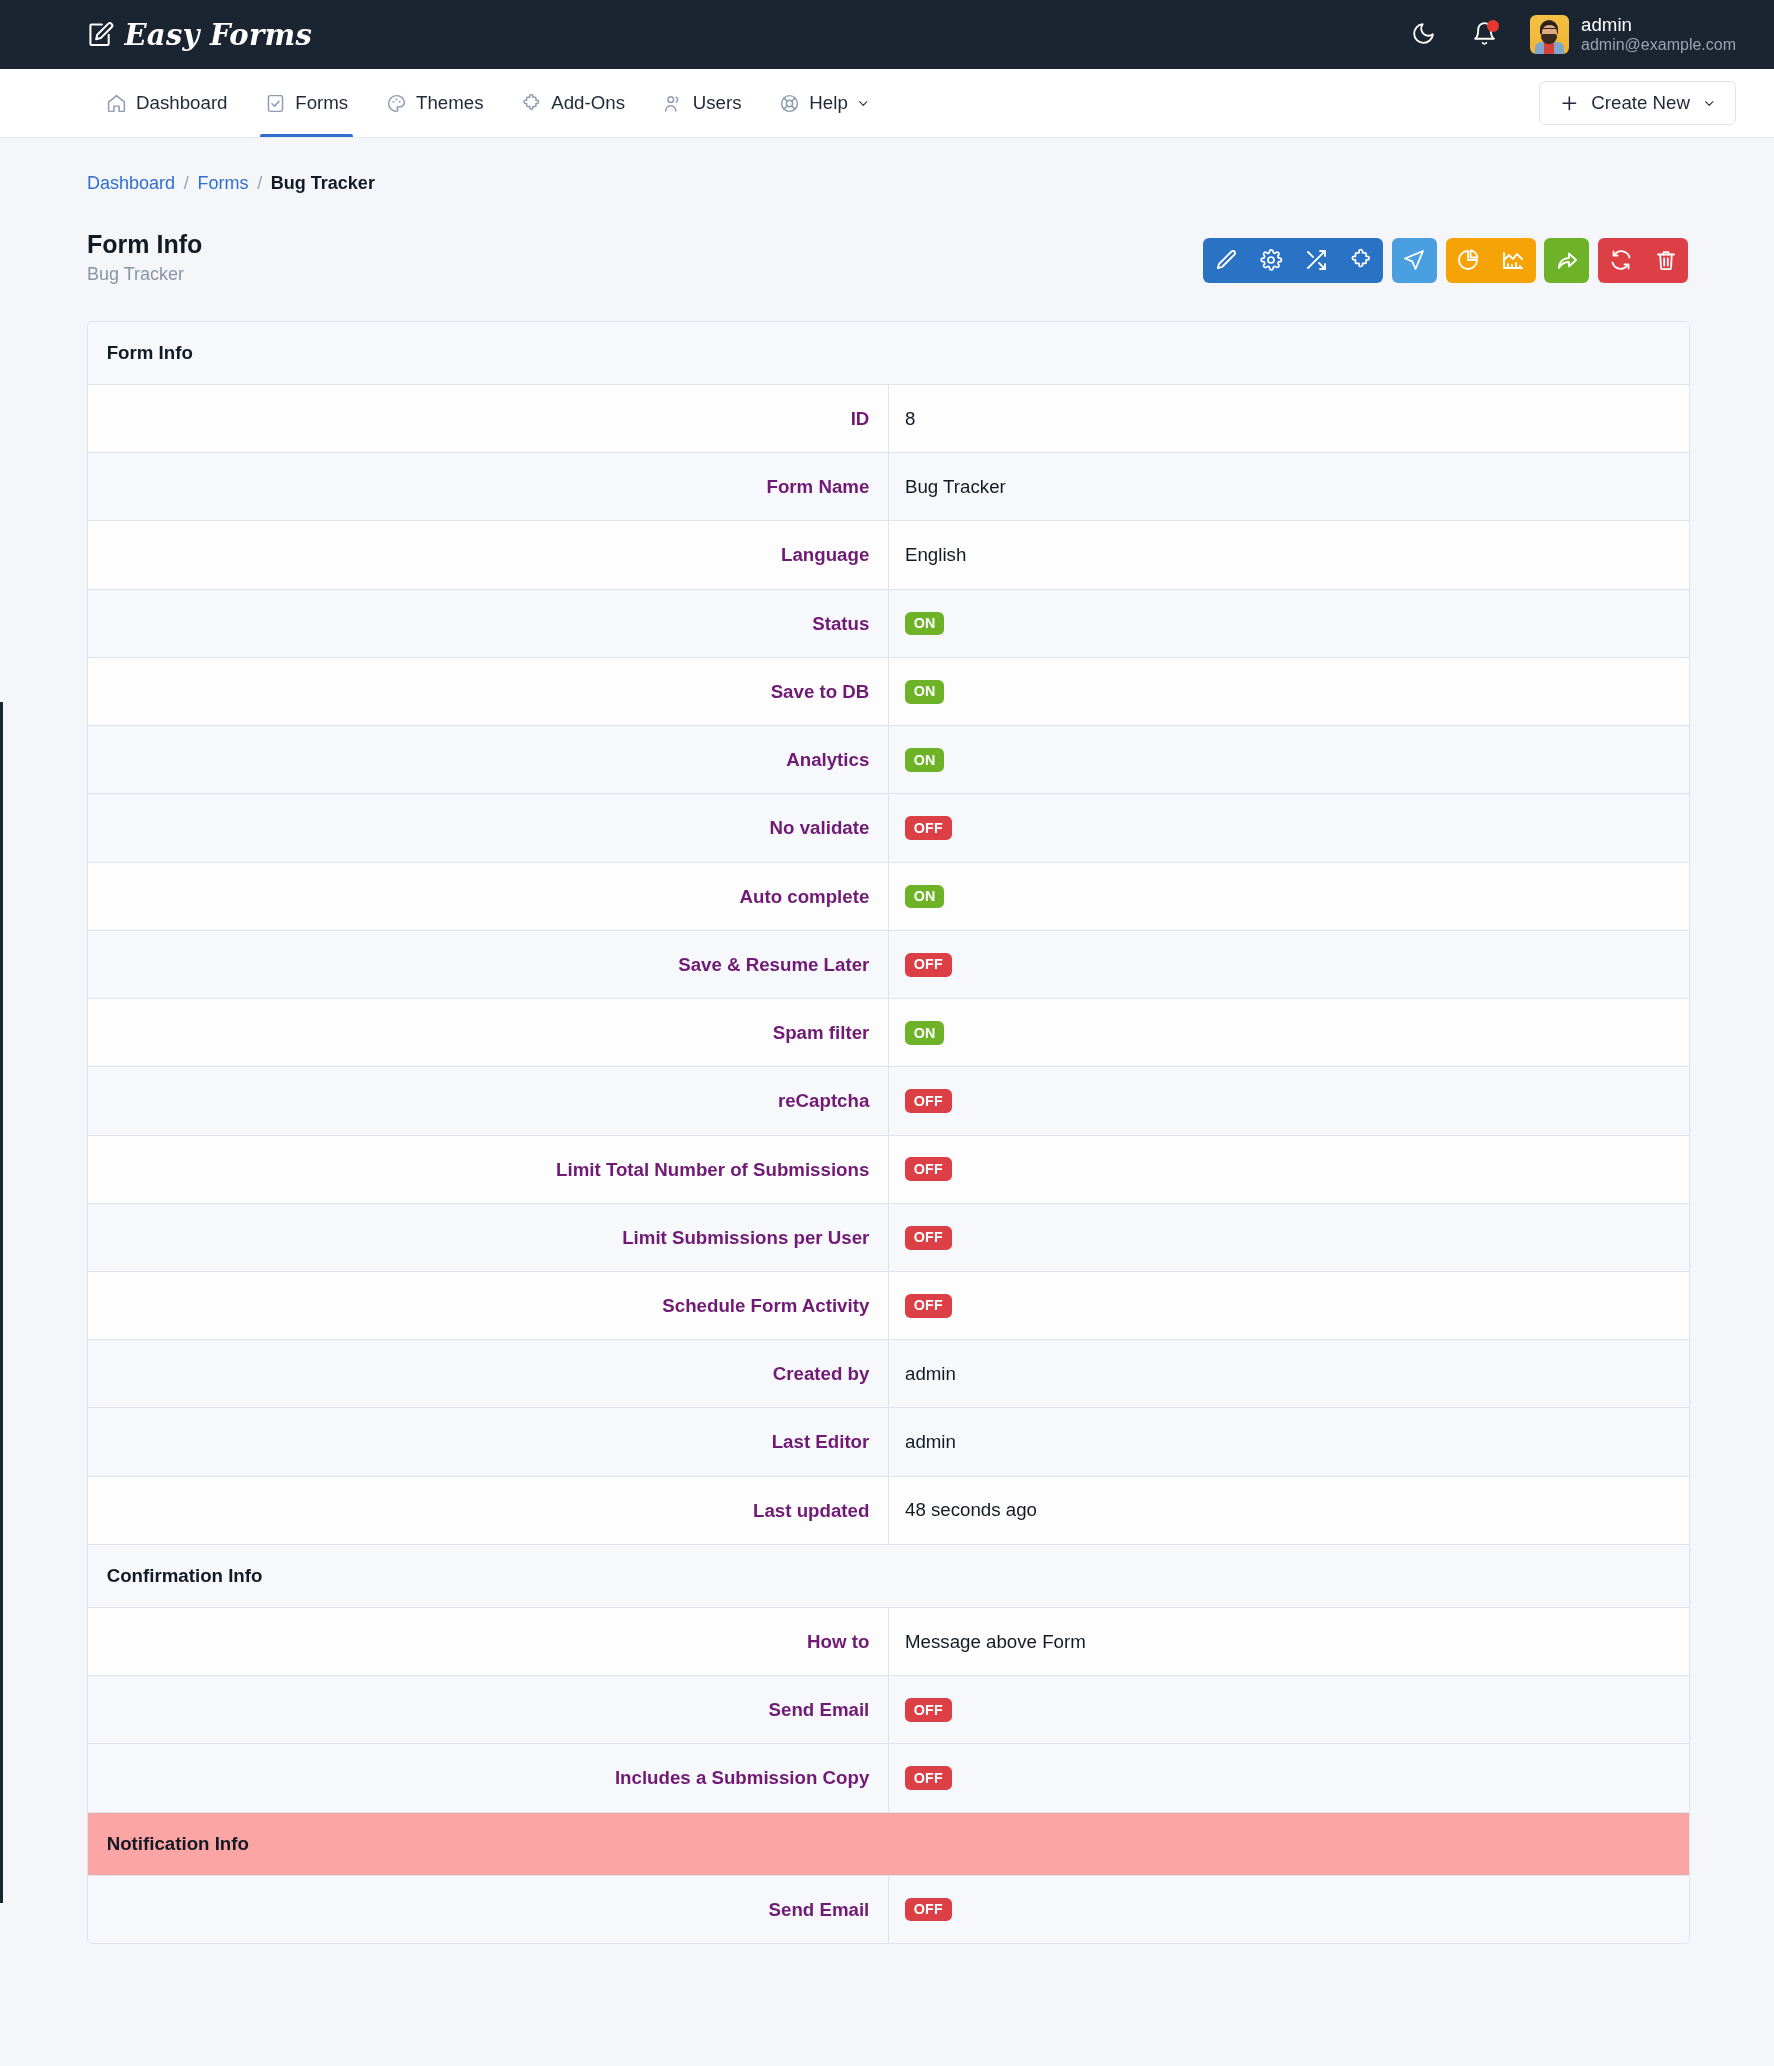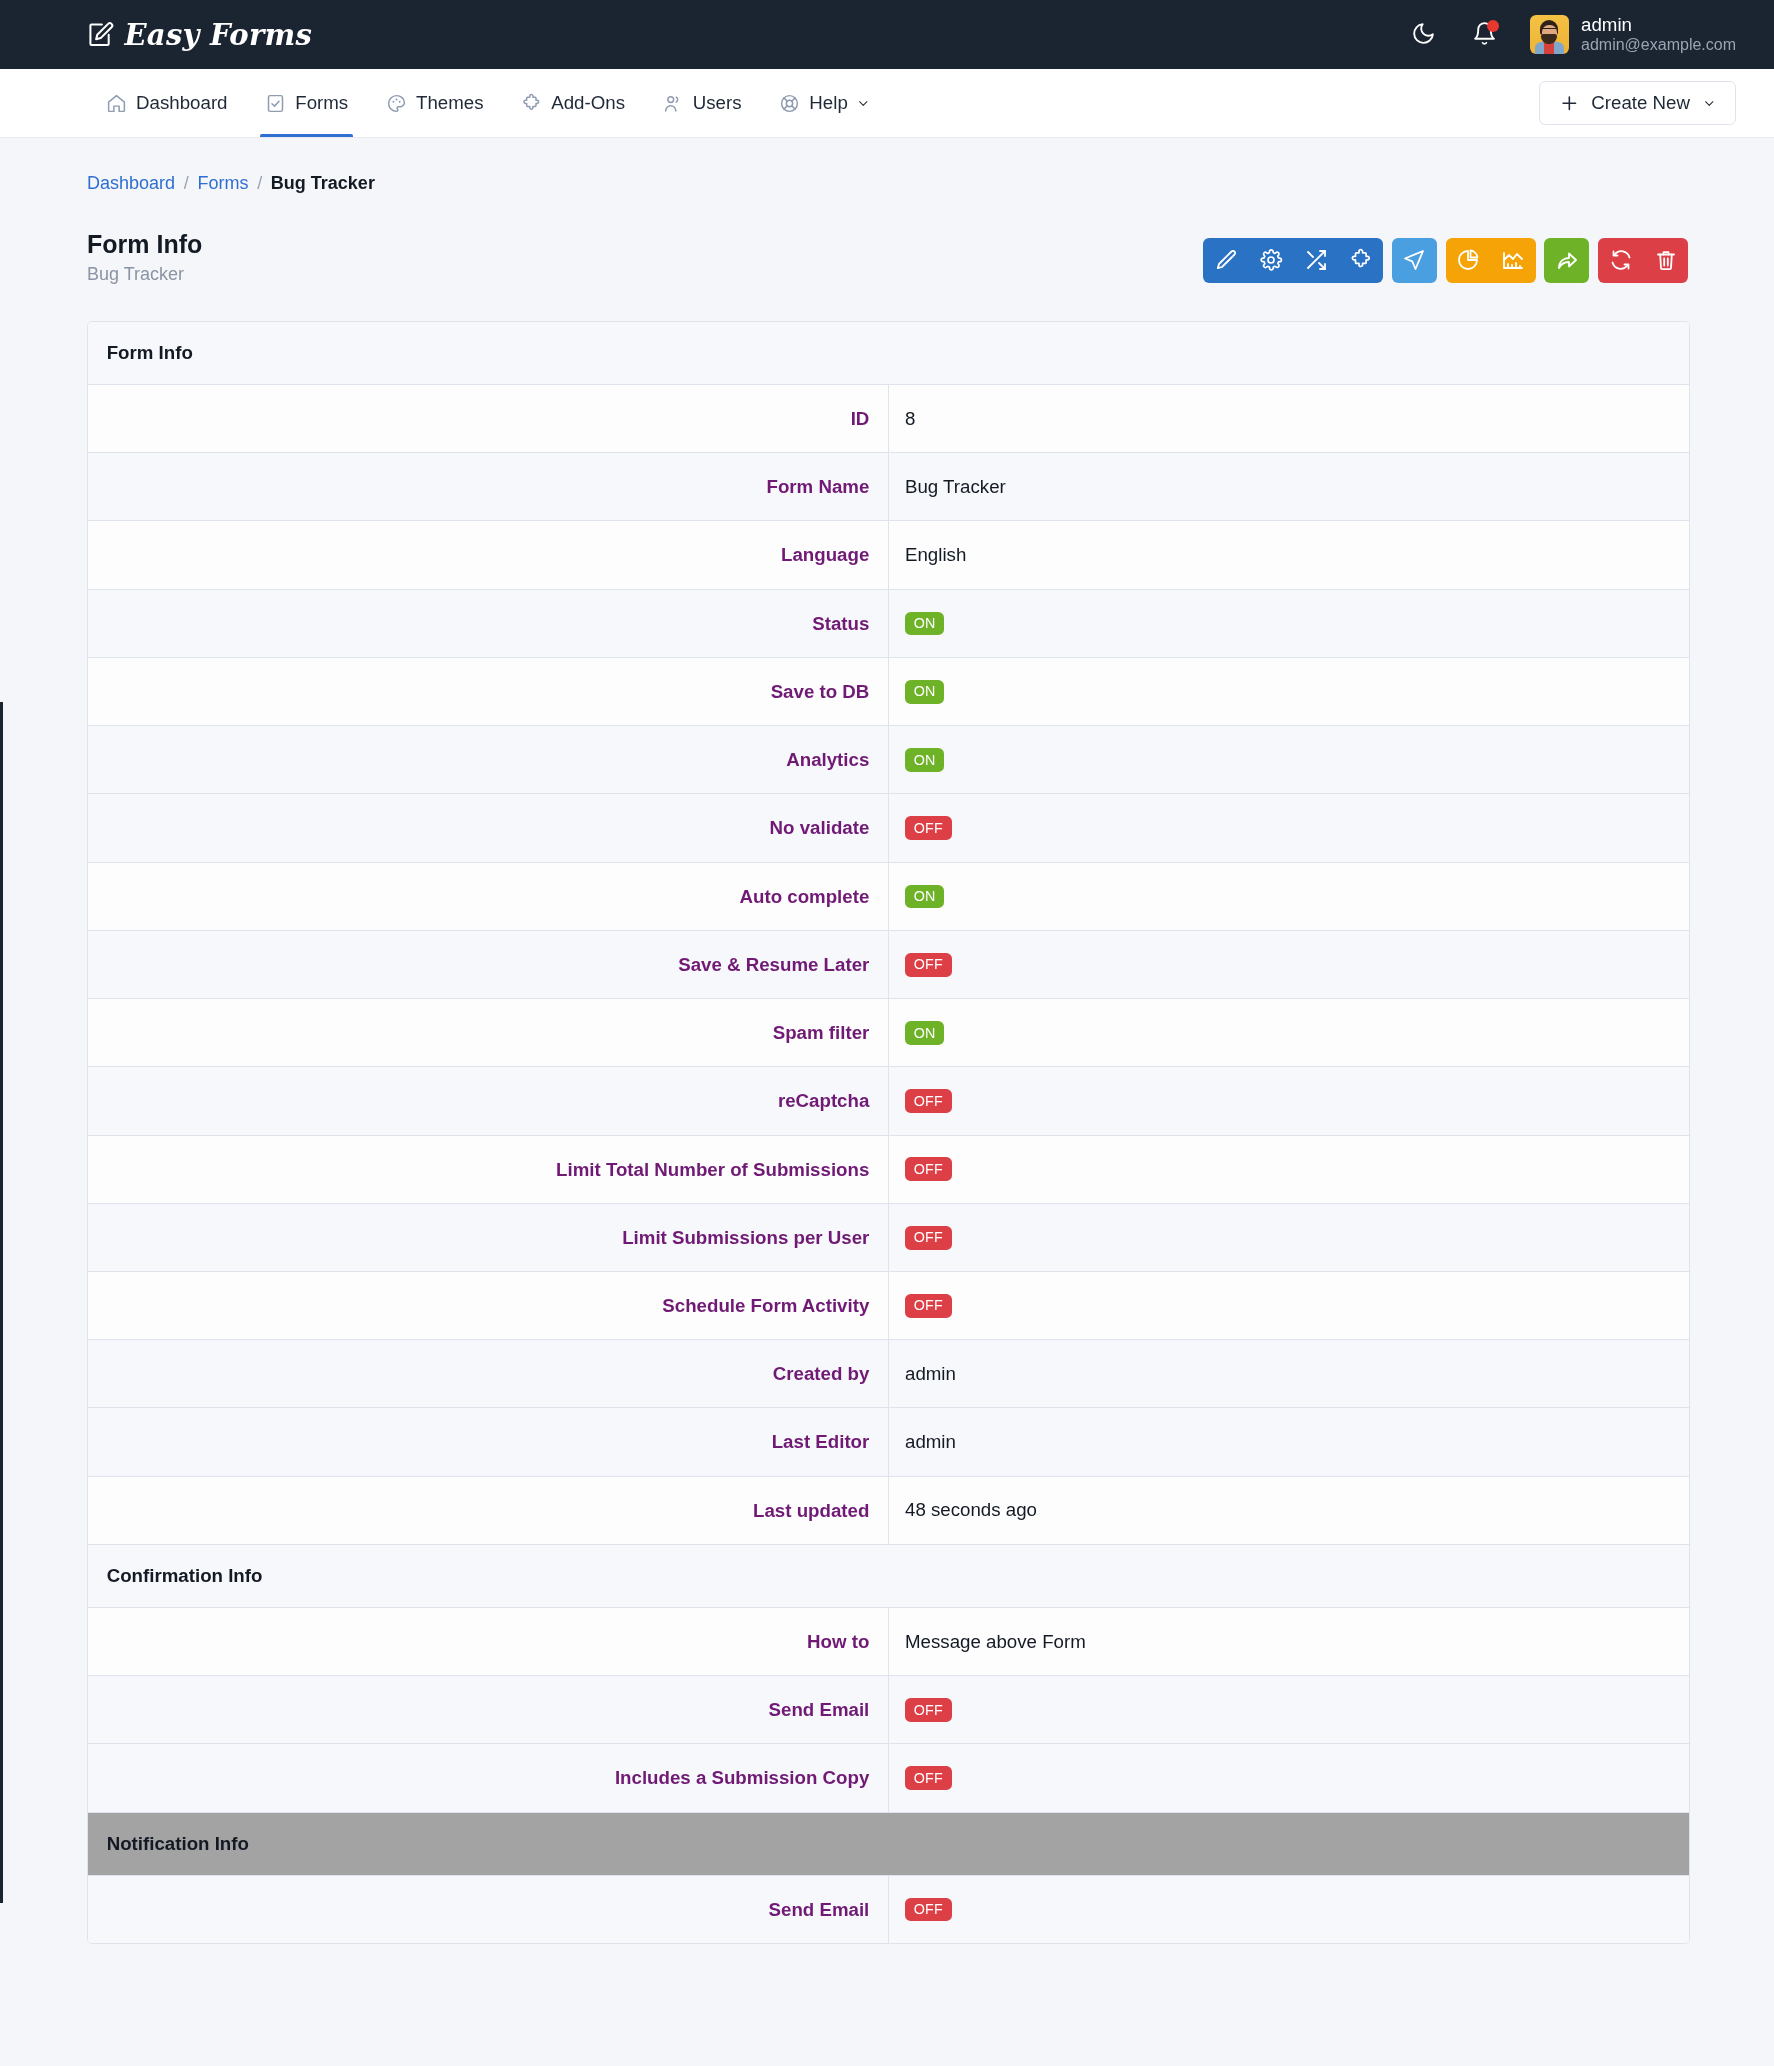--- a/index.html
+++ b/index.html
@@ -174,21 +174,21 @@
     width: 1603px;
   }
   .sec-row { border-bottom: 1.2px solid #dfe4ec; }
   .sec-row td {
     padding: 20px 18.7px;
     font-size: 18.7px;
     font-weight: bold;
     color: #141a24;
   }
   .sec-gray { background: #f6f8fb; }
-  .sec-white { background: #a3a3a3; }
+  .sec-white { background: #fca5a5; }
 
   table.info { width: 100%; border-collapse: collapse; table-layout: fixed; }
   table.info tr { border-bottom: 1.2px solid #dfe4ec; }
   table.info tr:last-child { border-bottom: none; }
   td.k {
     width: 324px;
     text-align: right;
     padding: 21px 18.7px;
     font-size: 18.7px;
     font-weight: bold;
@@ -205,21 +205,21 @@
   }
   tr.alt td { background: #f6f8fb; }
   tr.plain td { background: #fdfdfe; }
 
   .badge {
     display: inline-block;
     padding: 4.4px 8.7px 5px 8.7px;
     border-radius: 5.6px;
     color: #ffffff;
     font-size: 14.3px;
-    font-weight: normal;
+    font-weight: bold;
     line-height: 1;
     letter-spacing: 0.2px;
   }
   .badge.on { background: #6eb327; }
   .badge.off { background: #dc3f45; }
 
   .scroll-edge {
     position: absolute;
     left: 0;
     top: 702px;

